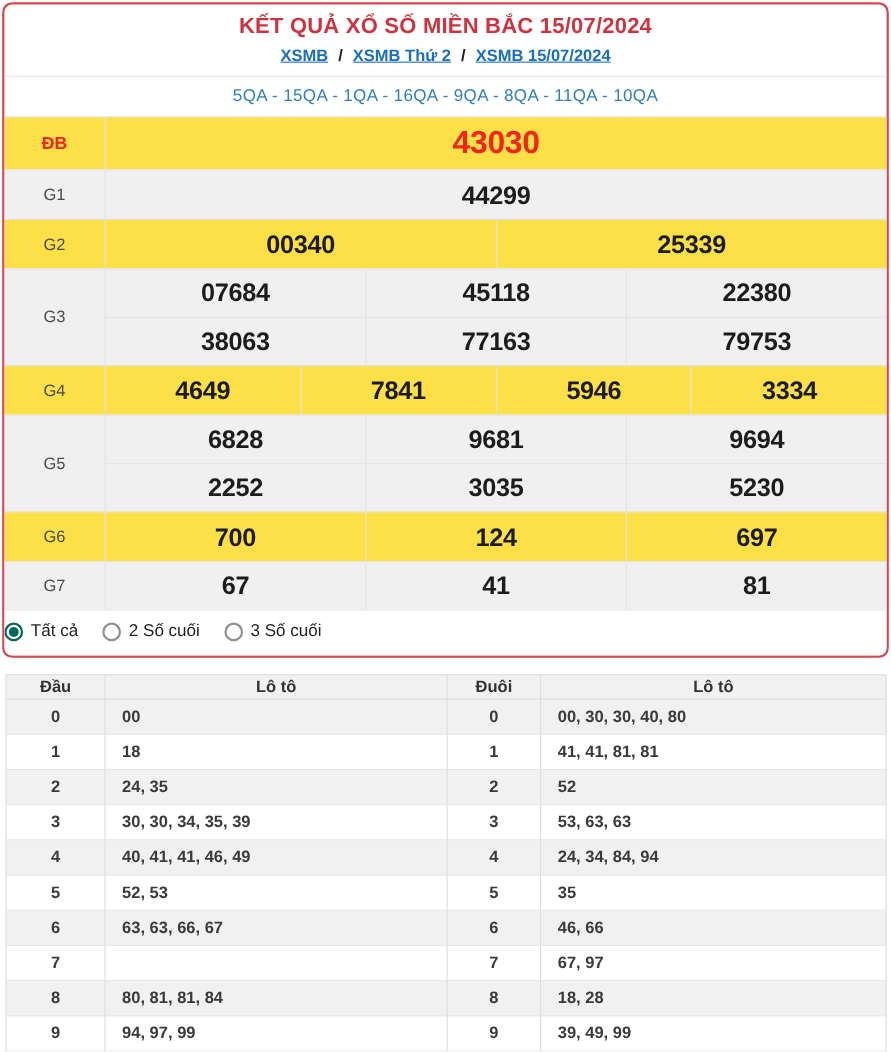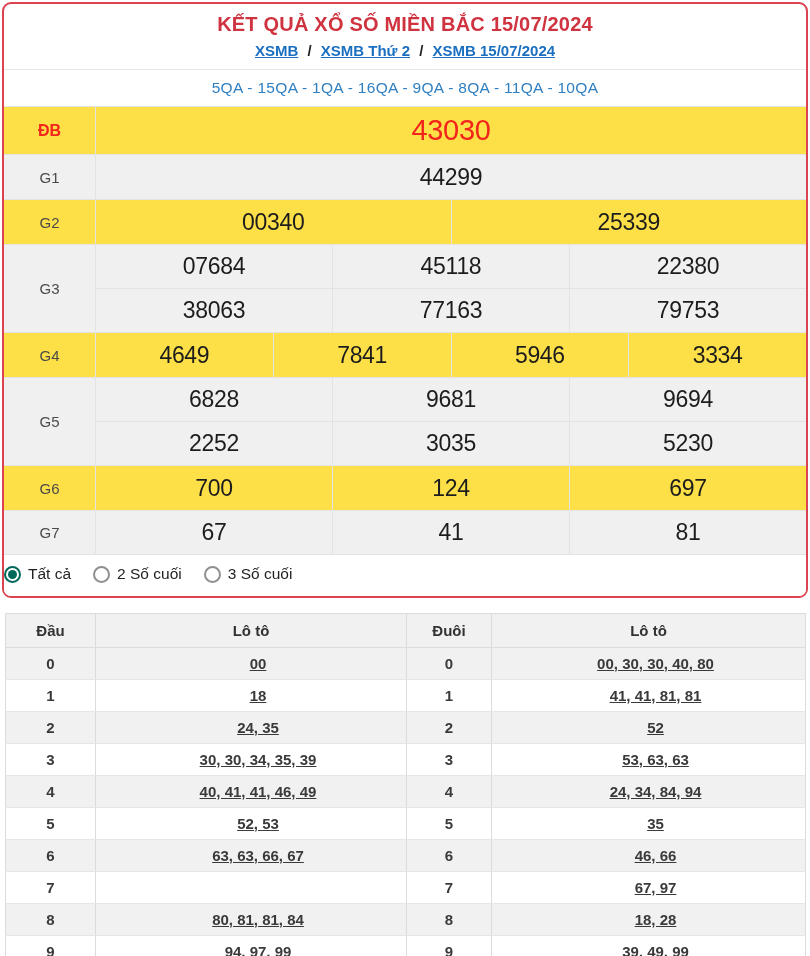--- a/index.html
+++ b/index.html
@@ -43,21 +43,21 @@
   .prize-label{
     width:92px;flex:0 0 92px;display:flex;align-items:center;justify-content:center;
     color:var(--label-grey);font-size:15px;border-right:1px solid var(--line);
   }
   .prize-row.special .prize-label{color:var(--db-red);font-weight:bold;font-size:16px;}
   .prize-lines{flex:1;display:flex;flex-direction:column;}
   .prize-line{display:flex;flex:1;}
   .prize-line + .prize-line{border-top:1px solid var(--line);}
   .prize-cell{
     flex:1;display:flex;align-items:center;justify-content:center;
-    min-height:44px;font-size:23px;font-weight:normal;color:var(--num-dark);
+    min-height:44px;font-size:23px;font-weight:bold;color:var(--num-dark);
     letter-spacing:-0.3px;
   }
   .prize-row.multi .prize-cell{min-height:43px;}
   .prize-row.special .prize-cell{min-height:47px;font-size:29px;color:var(--db-red);}
   .prize-cell + .prize-cell{border-left:1px solid var(--line);}
   
   .filter-row{
     display:flex;align-items:center;gap:22px;
     padding:10px 0 13px 0;border-top:1px solid var(--line);background:#fff;
   }
@@ -68,31 +68,31 @@
   }
   .radio.on{border-color:var(--radio-teal);}
   .radio.on::after{content:"";width:9px;height:9px;border-radius:50%;background:var(--radio-teal);}
   
   .loto-card{margin:15px 5px 0 5px;}
   table.loto{
     width:100%;border-collapse:collapse;table-layout:fixed;
     border:1px solid #cfcfcf;font-size:15px;
   }
   table.loto th{
-    background:var(--loto-shade);font-weight:bold;color:#333;height:34px;
+    background:var(--loto-shade);font-weight:bold;color:#333;height:22px;
     border:1px solid var(--loto-border);text-align:center;
   }
   table.loto td{
     height:32px;border:1px solid #e6e6e6;border-left:1px solid var(--loto-border);
     border-right:1px solid var(--loto-border);
     font-weight:bold;color:#3a3a3a;background:#fff;
   }
   table.loto tr.even td{background:var(--loto-shade);}
   td.num{text-align:center;}
-  td.loto{text-align:center;padding-left:15px;text-decoration:underline;}
+  td.loto{text-align:left;padding-left:15px;}
 </style>
 </head>
 <body>
 
 <div class="results-card">
   <div class="title">KẾT QUẢ XỔ SỐ MIỀN BẮC 15/07/2024</div>
   <div class="breadcrumb" id="breadcrumb"><a href="#">XSMB</a><span class="sep"> / </span><a href="#">XSMB Thứ 2</a><span class="sep"> / </span><a href="#">XSMB 15/07/2024</a></div>
   <div class="hdr-divider"></div>
   <div class="qa-line">5QA - 15QA - 1QA - 16QA - 9QA - 8QA - 11QA - 10QA</div>
   <div id="prize-table">

